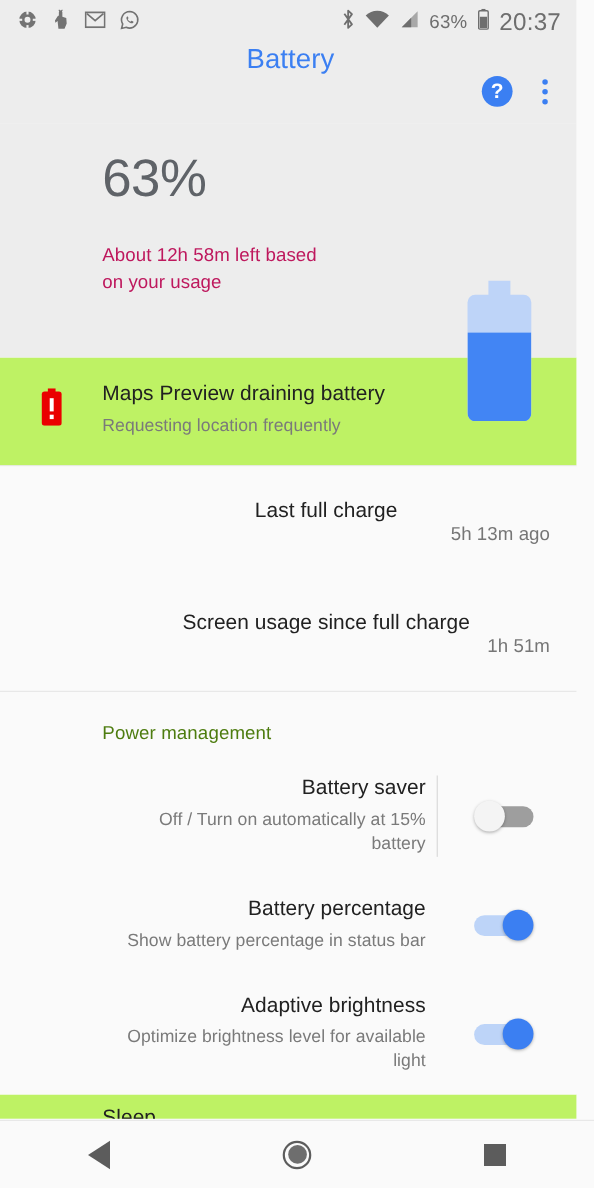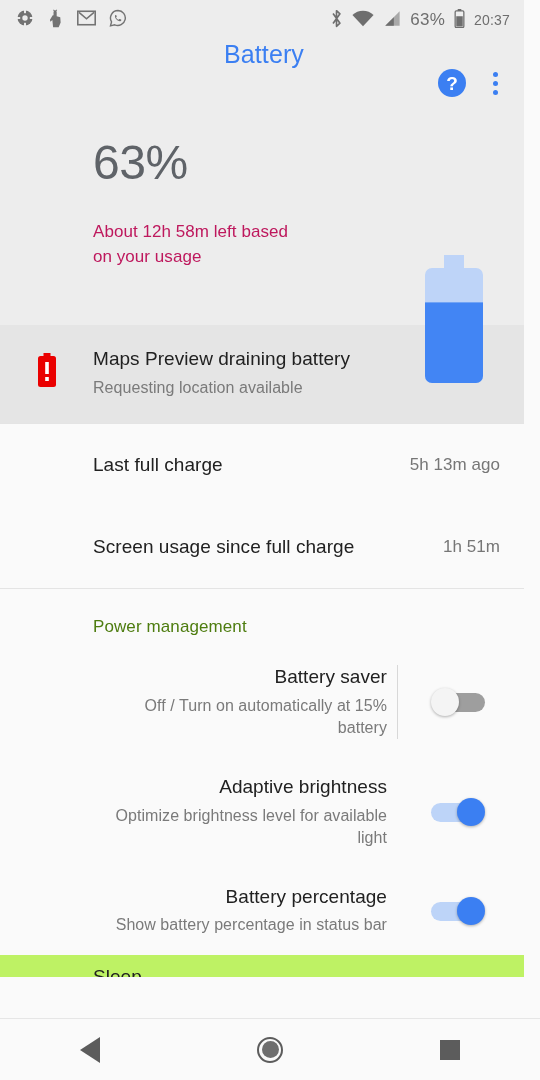--- a/index.html
+++ b/index.html
@@ -15,21 +15,21 @@
   .statusbar {
     height: 40px; background: #ededed;
     display: flex; align-items: center;
     padding: 0 14px 0 16px;
     color: #737373;
   }
   .sb-left { display: flex; align-items: center; gap: 13px; }
   .sb-right { margin-left: auto; display: flex; align-items: center; gap: 9px; }
   .sb-ico { display: block; }
   .sb-pct { font-size: 17px; color: #6e6e6e; letter-spacing: .2px; }
-  .sb-time { font-size: 14px; color: #6e6e6e; letter-spacing: .2px; }
+  .sb-time { font-size: 22px; color: #6e6e6e; letter-spacing: .2px; }
 
   
   .appbar {
     height: 72px; background: #ededed;
     display: flex; align-items: center;
     padding: 0 16px 0 20px;
     flex-direction: column;
   }
   .appbar-title { font-size: 25px; color: #3b7ff2; letter-spacing: .1px; }
   .appbar-actions { margin-left: auto; display: flex; align-items: center; gap: 26px; padding-right: 10px; }
@@ -56,29 +56,29 @@
   }
   .pct-sub {
     margin-top: 32px; font-size: 17px; color: #be185d;
     line-height: 1.42; letter-spacing: .05px;
   }
   .battery-graphic { position: absolute; left: 416px; top: 143px; width: 76px; height: 128px; }
 
   
   .divider { height: 1px; background: #e4e4e4; }
 
-  .warn-row { background: #e5e5e5; padding: 22px 0 24px 0; display: flex; align-items: flex-start; }
+  .warn-row { background: #bef264; padding: 22px 0 24px 0; display: flex; align-items: flex-start; }
   .warn-icon { width: 93px; display: flex; justify-content: center; padding-top: 6px; }
   .warn-text { flex: 1; padding-right: 24px; }
   .row-title { font-size: 19px; color: #212121; letter-spacing: .05px; line-height: 1.25; }
   .row-sub { font-size: 16px; color: #7a7a7a; margin-top: 6px; line-height: 1.38; letter-spacing: .05px; }
 
   .info-row {
     display: flex; align-items: center;
-    padding: 30px 24px 30px 93px; background: #fafafa;
+    padding: 30px 24px 30px 93px; background: #fafafa; flex-direction: column;
   }
   .info-label { font-size: 19px; color: #212121; letter-spacing: .05px; }
   .info-value { margin-left: auto; font-size: 17px; color: #767676; letter-spacing: .05px; }
 
   .section-header {
     padding: 28px 24px 10px 93px; background: #fafafa;
     font-size: 17px; color: #4d7c0f; letter-spacing: .1px;
   }
 
   .pref-row {
@@ -225,21 +225,21 @@
     <div class="warn-icon">
       <svg width="22" height="34" viewBox="0 0 22 34">
         <rect x="7.5" y="0" width="7" height="4" fill="#ea0000"></rect>
         <rect x="2" y="3" width="18" height="31" rx="2.5" fill="#ea0000"></rect>
         <rect x="9.2" y="9" width="3.6" height="12" fill="#ffffff"></rect>
         <rect x="9.2" y="24" width="3.6" height="4" fill="#ffffff"></rect>
       </svg>
     </div>
     <div class="warn-text">
       <div class="row-title">Maps Preview draining battery</div>
-      <div class="row-sub">Requesting location available</div>
+      <div class="row-sub">Requesting location frequently</div>
     </div>
   </div>
 
   <div class="divider"></div>
 
   <div class="info-row">
     <span class="info-label">Last full charge</span>
     <span class="info-value">5h 13m ago</span>
   </div>
   <div class="info-row">
@@ -260,36 +260,36 @@
       <div class="vdivider"></div>
       <div class="toggle off">
         <span class="track"></span>
         <span class="thumb"></span>
       </div>
     </div>
   </div>
 
   <div class="pref-row">
     <div class="pref-text">
-      <div class="row-title">Adaptive brightness</div>
-      <div class="row-sub">Optimize brightness level for available light</div>
+      <div class="row-title">Battery percentage</div>
+      <div class="row-sub">Show battery percentage in status bar</div>
     </div>
     <div class="pref-right">
       <div class="vspacer"></div>
       <div class="toggle on">
         <span class="track"></span>
         <span class="thumb"></span>
       </div>
     </div>
   </div>
 
   <div class="pref-row">
     <div class="pref-text">
-      <div class="row-title">Battery percentage</div>
-      <div class="row-sub">Show battery percentage in status bar</div>
+      <div class="row-title">Adaptive brightness</div>
+      <div class="row-sub">Optimize brightness level for available light</div>
     </div>
     <div class="pref-right">
       <div class="vspacer"></div>
       <div class="toggle on">
         <span class="track"></span>
         <span class="thumb"></span>
       </div>
     </div>
   </div>
 

